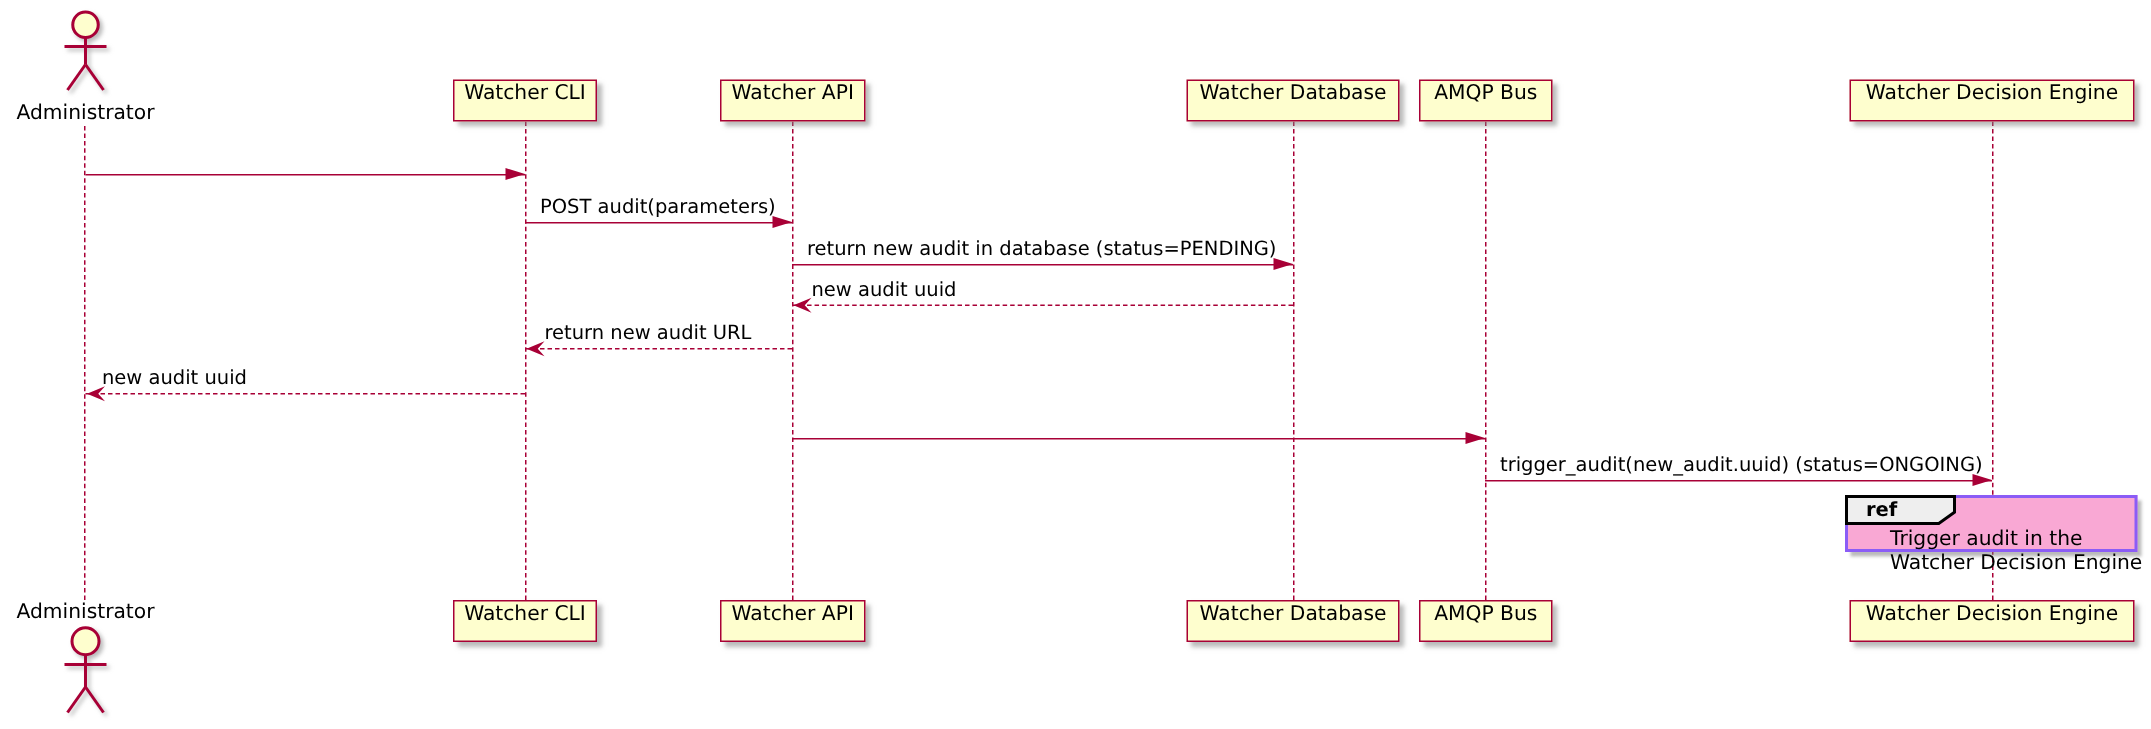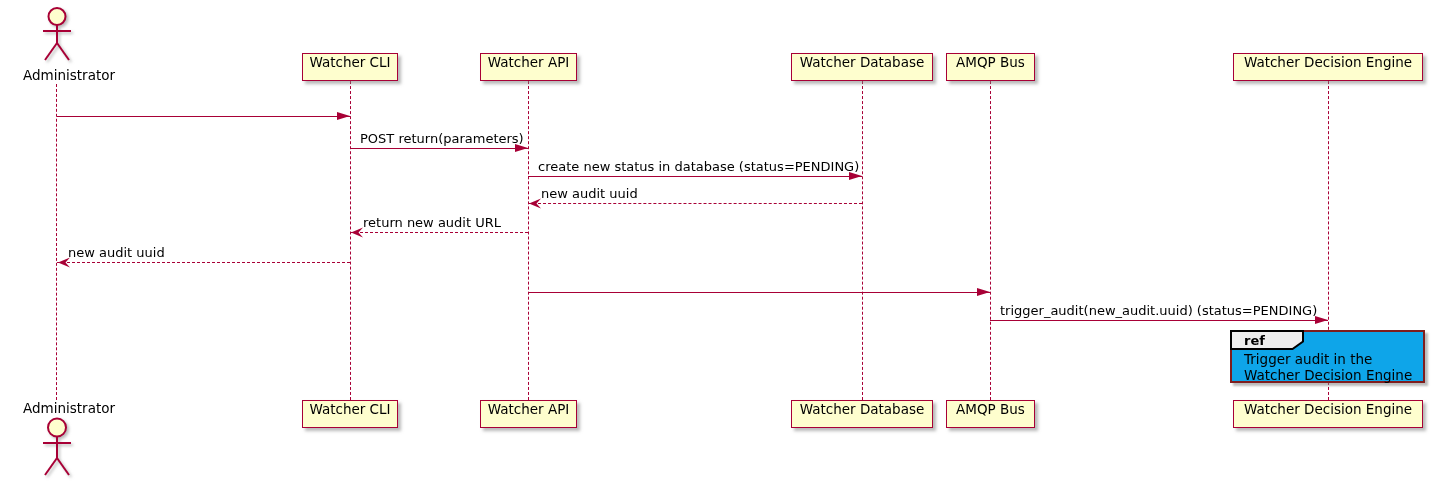--- a/index.html
+++ b/index.html
@@ -14,28 +14,28 @@
     box-shadow:3px 3px 3px rgba(130,130,130,.55);
   }
   .lifeline{position:absolute;width:0;border-left:1px dashed #A80036;z-index:1;}
   .msg-label{position:absolute;font-size:13px;line-height:15px;color:#000;white-space:nowrap;z-index:2;}
   .msg-line{position:absolute;height:0;z-index:2;}
   .msg-line.solid{border-top:1.2px solid #A80036;}
   .msg-line.dashed{border-top:1.2px dashed #A80036;}
   .arr-r{position:absolute;width:0;height:0;border-left:13px solid #A80036;
          border-top:4.5px solid transparent;border-bottom:4.5px solid transparent;z-index:2;}
   .chev-l{position:absolute;z-index:2;}
-  .actor-label{position:absolute;width:114px;text-align:center;font-size:13.5px;z-index:3;padding-left:12px;}
+  .actor-label{position:absolute;width:114px;text-align:center;font-size:13.5px;z-index:3;}
   .actor-svg{position:absolute;z-index:3;filter:drop-shadow(2.5px 2.5px 1.5px rgba(140,140,140,.6));}
-  .ref-box{position:absolute;left:1230px;top:330px;width:195px;height:53px;background:#0ea5e9;
-           border:2px solid #7f1d1d;box-sizing:border-box;z-index:5;
+  .ref-box{position:absolute;left:1230px;top:330px;width:195px;height:38px;background:#f9a8d4;
+           border:2px solid #8b5cf6;box-sizing:border-box;z-index:5;
            box-shadow:3px 3px 2px rgba(120,120,120,.5);}
   .ref-tag-svg{position:absolute;left:-2px;top:-2px;}
   .ref-keyword{position:absolute;left:12px;top:1px;font-weight:bold;font-size:13px;z-index:6;}
-  .ref-line{position:absolute;left:12px;font-size:13.5px;white-space:nowrap;}
+  .ref-line{position:absolute;left:28px;font-size:13.5px;white-space:nowrap;}
 </style>
 </head>
 <body>
 
 <div id="canvas">
 
   <div class="lifeline" style="left:56px;top:84px;height:316px;"></div>
   <div class="lifeline" style="left:350px;top:81px;height:319px;"></div>
   <div class="lifeline" style="left:528px;top:81px;height:319px;"></div>
   <div class="lifeline" style="left:862px;top:81px;height:319px;"></div>
@@ -63,25 +63,25 @@
   <div class="pbox" style="left:946px;top:53px;width:89px;">
       <span>AMQP Bus</span>
     </div>
   <div class="pbox" style="left:1233px;top:53px;width:190px;">
       <span>Watcher Decision Engine</span>
     </div>
 
   <div class="msg-line solid" style="left:57px;top:116px;width:293px;"></div>
   <div class="arr-r" style="left:337px;top:112px;"></div>
 
-  <div class="msg-label" style="left:360px;top:131px;">POST return(parameters)</div>
+  <div class="msg-label" style="left:360px;top:131px;">POST audit(parameters)</div>
   <div class="msg-line solid" style="left:350px;top:148px;width:178px;"></div>
   <div class="arr-r" style="left:515px;top:144px;"></div>
 
-  <div class="msg-label" style="left:538px;top:159px;">create new status in database (status=PENDING)</div>
+  <div class="msg-label" style="left:538px;top:159px;">return new audit in database (status=PENDING)</div>
   <div class="msg-line solid" style="left:528px;top:176px;width:334px;"></div>
   <div class="arr-r" style="left:849px;top:172px;"></div>
 
   <div class="msg-label" style="left:541px;top:186px;">new audit uuid</div>
   <div class="msg-line dashed" style="left:528px;top:203px;width:334px;"></div>
   <svg class="chev-l" style="left:528px;top:198px;" width="14" height="11">
       <path d="M13,0.5 L1,5.5 L13,10.5 L8.5,5.5 Z" fill="#A80036"></path>
     </svg>
 
   <div class="msg-label" style="left:363px;top:215px;">return new audit URL</div>
@@ -92,21 +92,21 @@
 
   <div class="msg-label" style="left:68px;top:245px;">new audit uuid</div>
   <div class="msg-line dashed" style="left:57px;top:262px;width:293px;"></div>
   <svg class="chev-l" style="left:57px;top:257px;" width="14" height="11">
       <path d="M13,0.5 L1,5.5 L13,10.5 L8.5,5.5 Z" fill="#A80036"></path>
     </svg>
 
   <div class="msg-line solid" style="left:528px;top:292px;width:462px;"></div>
   <div class="arr-r" style="left:977px;top:288px;"></div>
 
-  <div class="msg-label" style="left:1000px;top:303px;">trigger_audit(new_audit.uuid) (status=PENDING)</div>
+  <div class="msg-label" style="left:1000px;top:303px;">trigger_audit(new_audit.uuid) (status=ONGOING)</div>
   <div class="msg-line solid" style="left:990px;top:320px;width:338px;"></div>
   <div class="arr-r" style="left:1315px;top:316px;"></div>
 
   <div class="ref-box">
     <svg class="ref-tag-svg" width="76" height="21">
       <polygon points="1,1 73,1 73,11.5 62.5,19 1,19" fill="#EEEEEE" stroke="#000000" stroke-width="2"></polygon>
     </svg>
     <div class="ref-keyword">ref</div>
     <div class="ref-line" style="top:19px;">Trigger audit in the</div>
     <div class="ref-line" style="top:35px;">Watcher Decision Engine</div>

